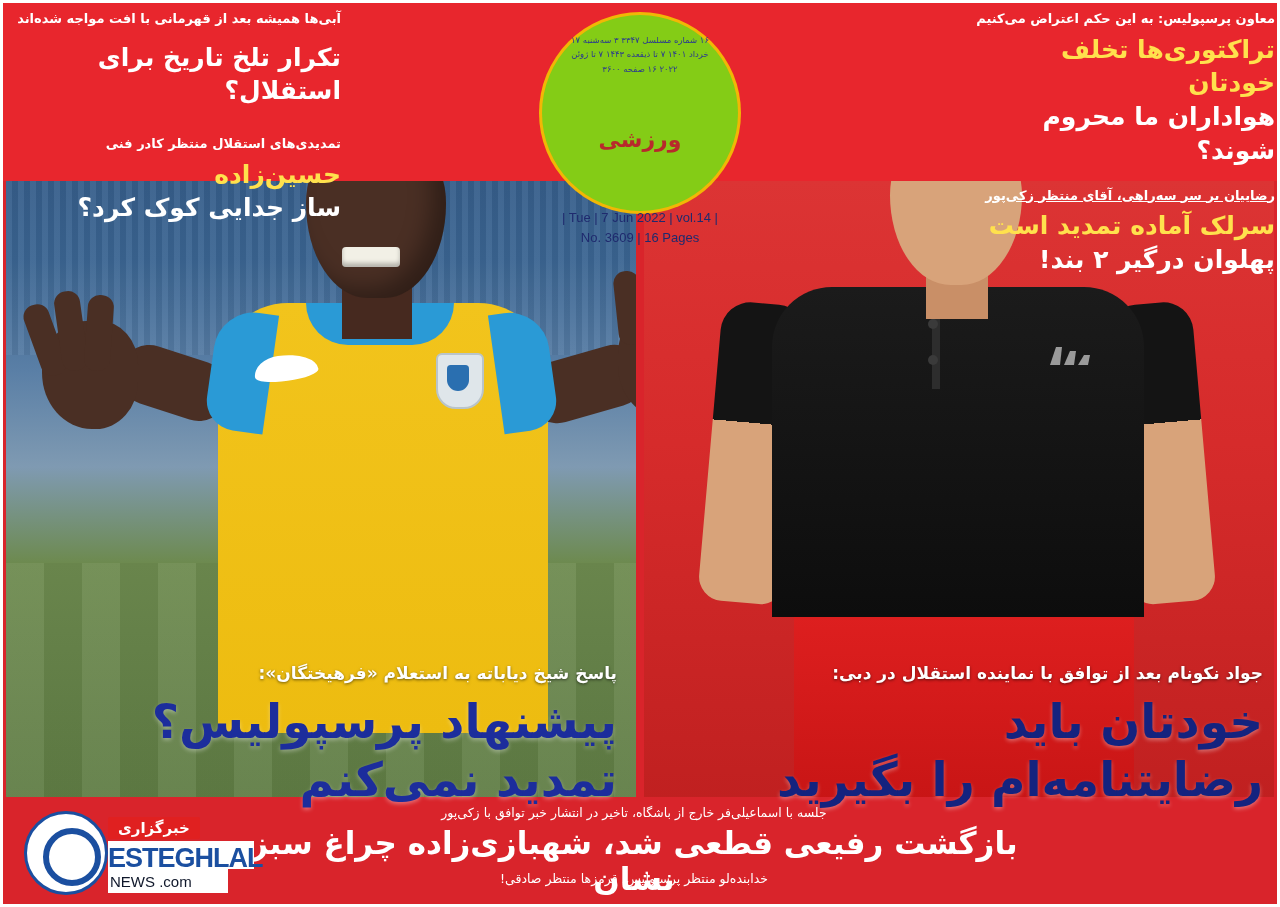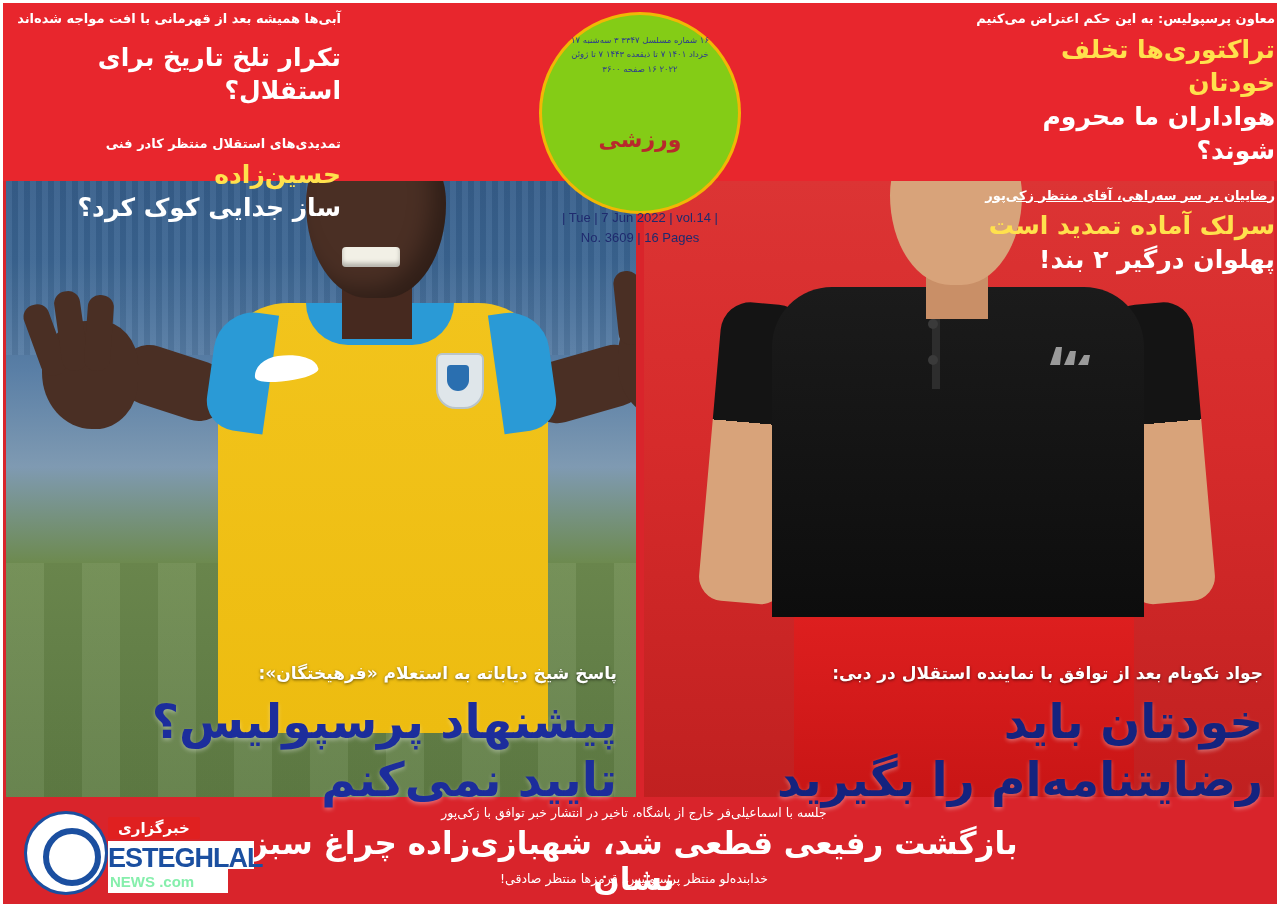--- a/index.html
+++ b/index.html
@@ -254,21 +254,21 @@
   }
   .est-label-top{
     position:absolute;left:84px;top:14px;padding:2px 10px;background:#e02020;color:#fff;
     font-size:15px;font-weight:bold;direction:rtl;border-radius:2px;
   }
   .est-label-main{
     position:absolute;left:84px;top:40px;font-size:27px;font-weight:bold;color:#1b4fa0;
     font-family:"Liberation Sans",sans-serif;letter-spacing:-1px;
   }
   .est-label-sub{
-    position:absolute;left:86px;top:70px;font-size:15px;font-weight:bold;color:#86efac;
+    position:absolute;left:86px;top:70px;font-size:15px;font-weight:normal;color:#0f172a;
     font-family:"Liberation Sans",sans-serif;
   }
   .est-box{
     position:absolute;left:84px;top:38px;width:146px;height:28px;background:#ffffff;
   }
   .est-box2{
     position:absolute;left:84px;top:66px;width:120px;height:24px;background:#ffffff;
   }
 </style>
 </head>
@@ -355,21 +355,21 @@
     </div>
     <div class="issue-en">
       <div>| Tue | 7 Jun 2022 | vol.14 |</div>
       <div>No. 3609 | 16 Pages</div>
     </div>
   </div>
 
   <div class="story left">
     <div class="lead">پاسخ شیخ دیاباته به استعلام «فرهیختگان»:</div>
     <div class="big">پیشنهاد پرسپولیس؟</div>
-    <div class="big">تایید نمی‌کنم</div>
+    <div class="big">تمدید نمی‌کنم</div>
   </div>
 
   <div class="story right">
     <div class="lead">جواد نکونام بعد از توافق با نماینده استقلال در دبی:</div>
     <div class="big">خودتان باید</div>
     <div class="big">رضایتنامه‌ام را بگیرید</div>
   </div>
 
   <div class="bottom">
     <div class="sub-top">جلسه با اسماعیلی‌فر خارج از باشگاه، تاخیر در انتشار خبر توافق با زکی‌پور</div>

